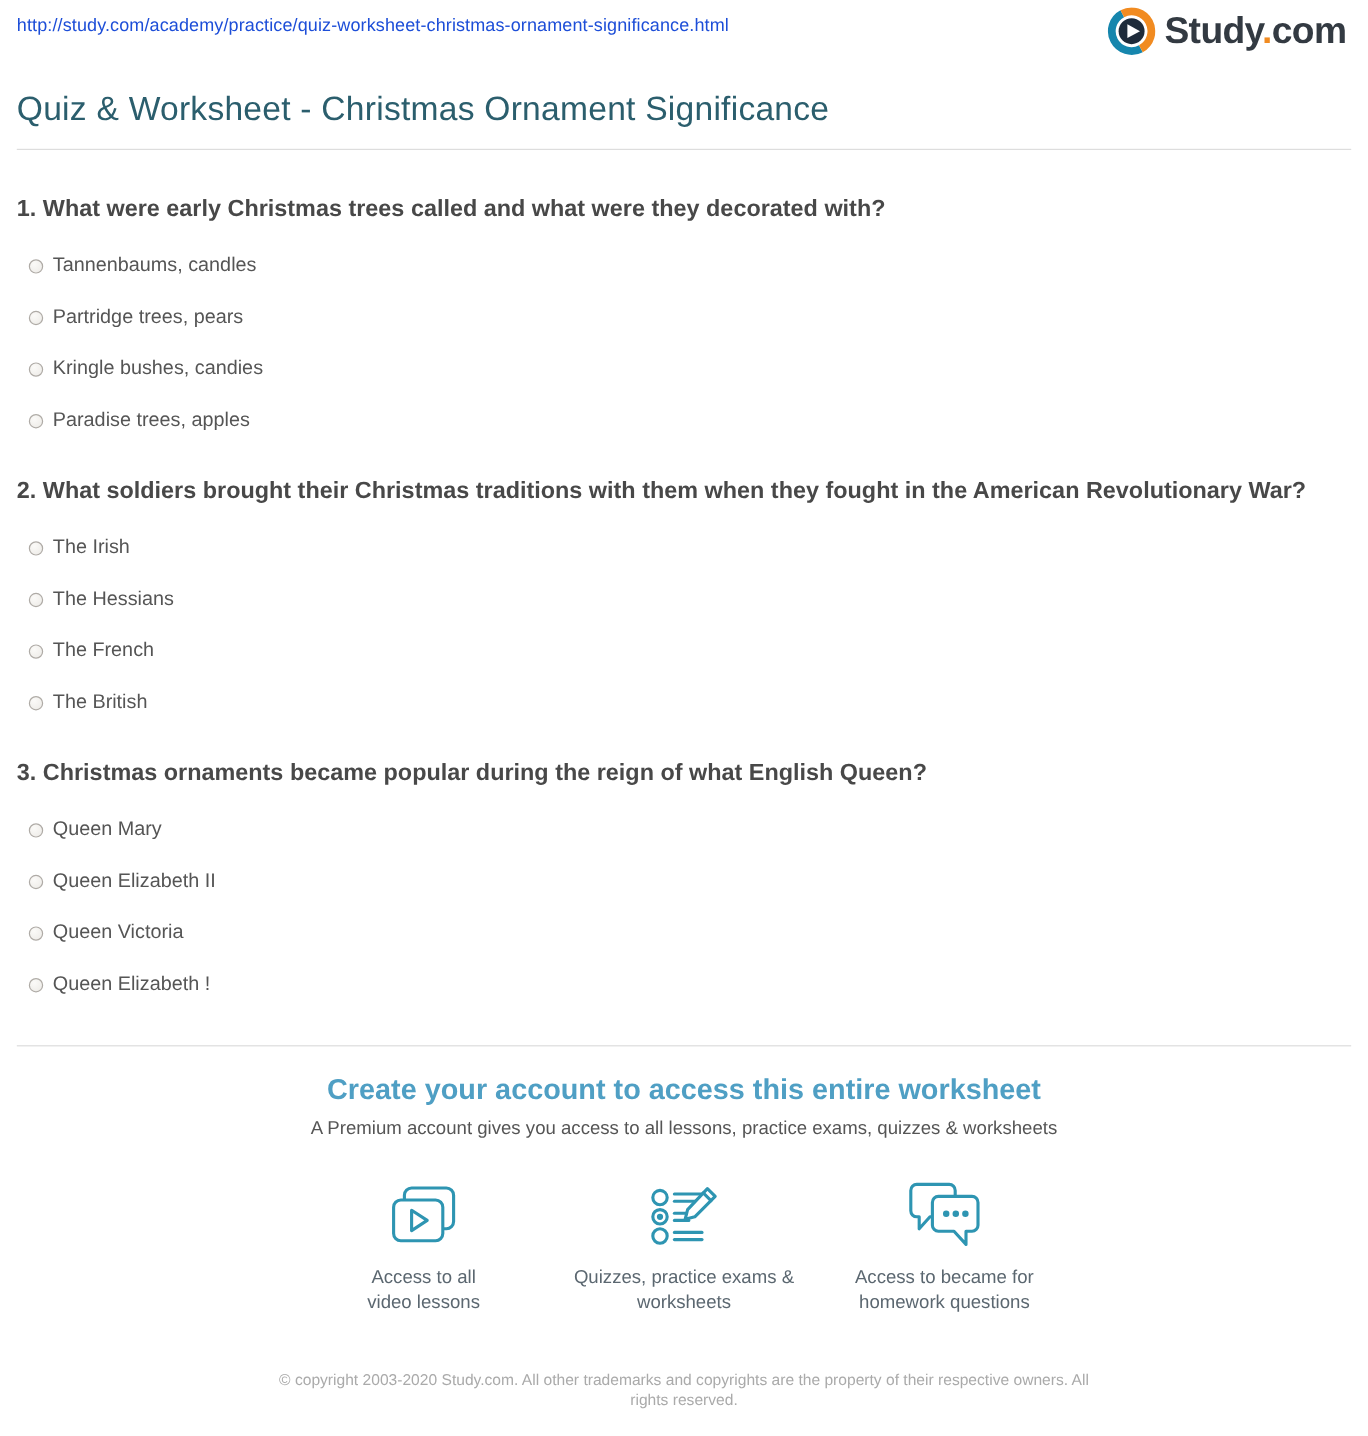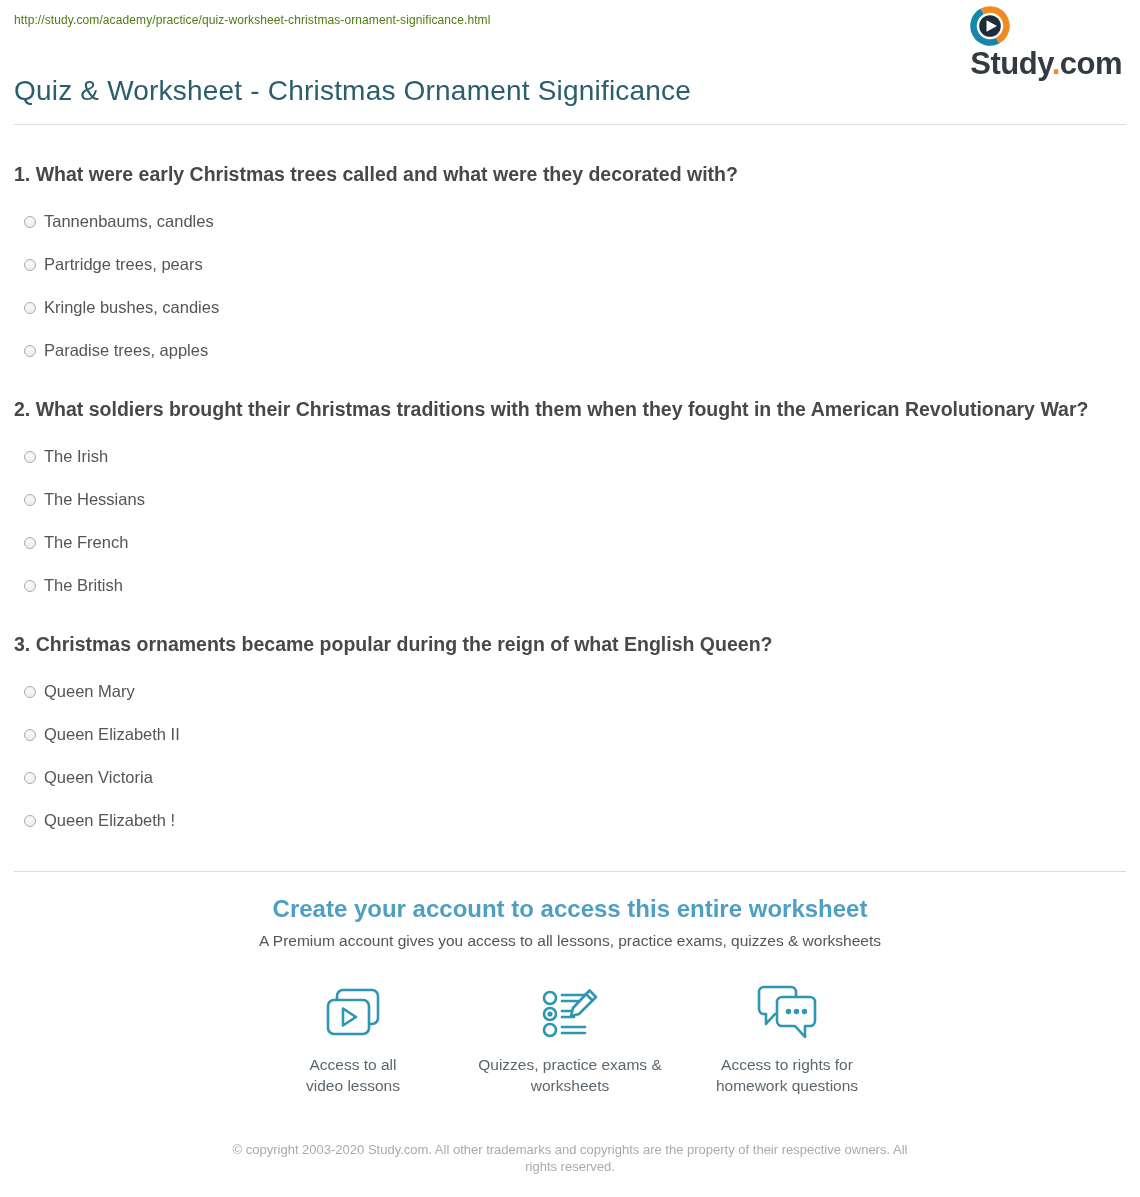--- a/index.html
+++ b/index.html
@@ -8,22 +8,22 @@
     width: 1140px;
     min-height: 1197px;
     font-family: "Liberation Sans", sans-serif;
     color: #555;
     position: relative;
   }
   .content { padding: 0 14px; }
 
   
   .topbar { position: relative; padding-top: 13px; height: 48px; }
-  .url-text { font-size: 12px; color: #4d7c0f; letter-spacing: .1px; }
-  .logo { position: absolute; top: 6px; right: 4px; display: flex; cursor: pointer; flex-direction: column; }
+  .url-text { font-size: 15px; color: #1d4ed8; letter-spacing: .1px; }
+  .logo { position: absolute; top: 6px; right: 4px; display: flex; align-items: center; cursor: pointer; }
   .logo-icon { width: 40px; height: 40px; margin-right: 7px; }
   .logo-text { font-size: 31px; font-weight: 700; color: #333a42; letter-spacing: -0.5px; }
   .logo-dot { color: #f18b21; }
 
   
   .page-title {
     margin-top: 27px;
     font-size: 28px;
     font-weight: 400;
     color: #2b5e6d;
@@ -239,19 +239,19 @@
         <svg width="64" height="58" viewBox="0 0 64 58">
           <g fill="none" stroke="#2e95b2" stroke-width="2.6" stroke-linejoin="round">
             <path d="M9 4 H36 a5 5 0 0 1 5 5 V26 a5 5 0 0 1 -5 5 H20 l-9 10 V31 H9 a5 5 0 0 1 -5 -5 V9 a5 5 0 0 1 5 -5 Z"></path>
             <path d="M27 14 H55 a5 5 0 0 1 5 5 V38 a5 5 0 0 1 -5 5 h-5 v11 l-10 -11 H27 a5 5 0 0 1 -5 -5 V19 a5 5 0 0 1 5 -5 Z" fill="#ffffff"></path>
             <circle cx="33.5" cy="28.5" r="2.7" fill="#2e95b2" stroke="none"></circle>
             <circle cx="41.5" cy="28.5" r="2.7" fill="#2e95b2" stroke="none"></circle>
             <circle cx="49.5" cy="28.5" r="2.7" fill="#2e95b2" stroke="none"></circle>
           </g>
         </svg>
       </div>
-      <div class="feature-label">Access to rights for homework questions</div>
+      <div class="feature-label">Access to became for homework questions</div>
     </div>
   </div>
 
   <div class="copyright">© copyright 2003-2020 Study.com. All other trademarks and copyrights are the property of their respective owners. All rights reserved.</div>
 
 </div>
 
 </body></html>

